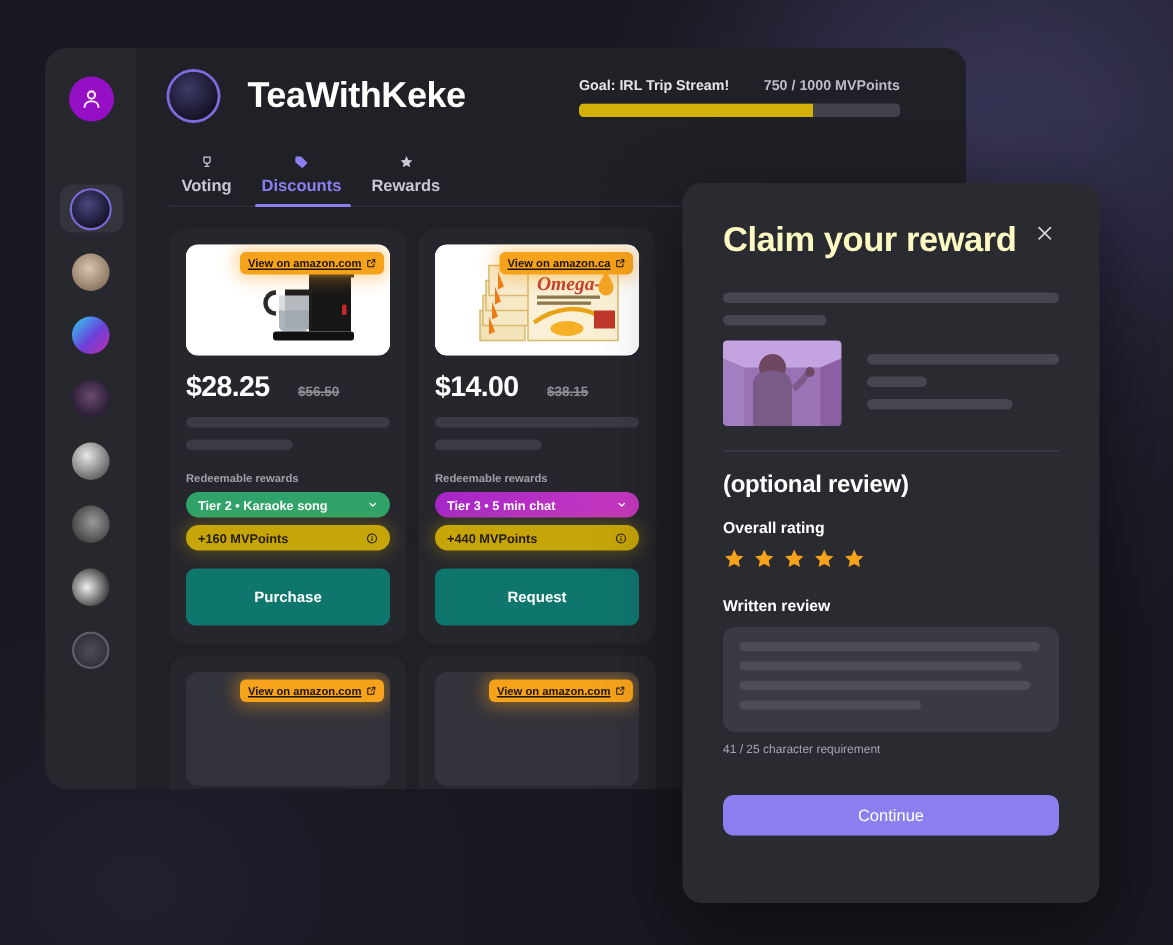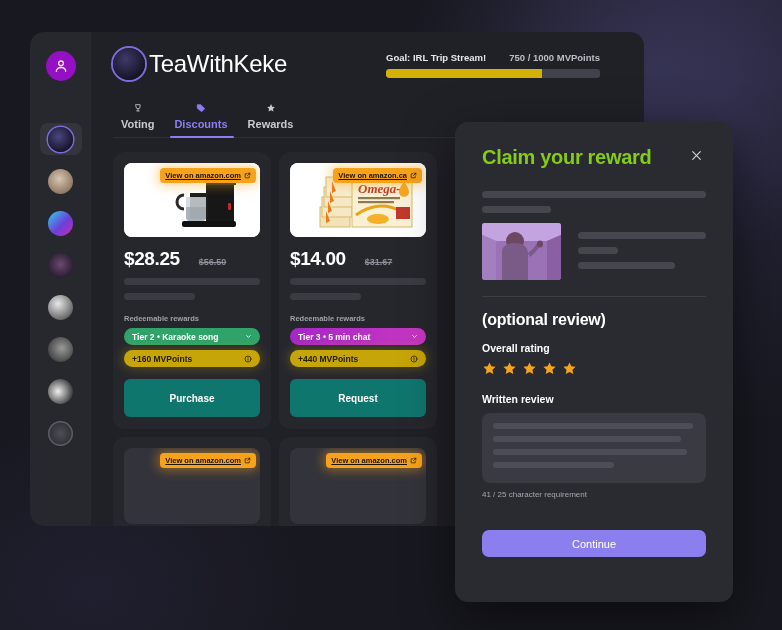--- a/index.html
+++ b/index.html
@@ -86,24 +86,24 @@
   }
   .topbar { display: flex; align-items: center; }
   .chan-avatar {
     width: 32px; height: 32px; border-radius: 50%;
     background: radial-gradient(circle at 40% 35%, #3c3a66, #171428 70%);
     box-shadow: 0 0 0 2px #7b6bdd;
     position: relative; overflow: hidden;
     flex: 0 0 32px;
   }
   .chan-name {
-    margin-left: 4px;
+    margin-left: 20px;
     color: #ffffff;
     font-size: 24px;
-    font-weight: normal;
+    font-weight: bold;
     letter-spacing: -.3px;
   }
   .goal {
     margin-left: auto;
     margin-right: 44px;
     width: 214px;
     padding-top: 2px;
   }
   .goal-row { display: flex; justify-content: space-between; align-items: baseline; }
   .goal-title { color: #e6e6ea; font-size: 9.5px; font-weight: bold; }
@@ -217,21 +217,21 @@
     position: absolute;
     left: 455px; top: 122px;
     width: 278px; height: 480px;
     background: #2a2a31;
     border-radius: 13px;
     box-shadow: 0 16px 50px rgba(0,0,0,.55);
     padding: 24px 27px 0 27px;
     overflow: hidden;
   }
   .modal-head { display: flex; align-items: flex-start; }
-  .modal-title { color: #84cc16; font-size: 20px; font-weight: bold; letter-spacing: -.3px; }
+  .modal-title { color: #fef9c3; font-size: 23px; font-weight: bold; letter-spacing: -.3px; }
   .modal-close {
     margin-left: auto;
     color: #d3d3da; font-size: 15px; line-height: 1;
     cursor: pointer;
     padding: 3px;
   }
   .m-skel { background: #46464f; border-radius: 4px; height: 7px; }
   .m-row { margin-top: 10px; display: flex; gap: 17px; }
   .m-photo {
     width: 79px; height: 57px; border-radius: 3px;
@@ -438,21 +438,21 @@
             <span>View on amazon.ca</span>
             <svg width="7" height="7" viewBox="0 0 24 24" fill="none" stroke="#1d1407" stroke-width="2.4" stroke-linecap="round" stroke-linejoin="round">
               <path d="M14 4h6v6"></path>
                 <path d="M20 4l-8 8"></path>
                 <path d="M18 14v5a1 1 0 0 1-1 1H5a1 1 0 0 1-1-1V7a1 1 0 0 1 1-1h5"></path>
             </svg>
           </div>
         </div>
         <div class="price-row">
           <div class="price">$14.00</div>
-          <div class="price-old">$31.67</div>
+          <div class="price-old">$38.15</div>
         </div>
         <div class="skel-line w-full"></div>
         <div class="skel-line w-half"></div>
         <div class="rr-label">Redeemable rewards</div>
         <div class="pill tier-magenta">
           <span>Tier 3  •  5 min chat</span>
           <span class="pill-end">
             <svg width="7" height="7" viewBox="0 0 24 24" fill="none" stroke="#ffffff" stroke-width="3.2" stroke-linecap="round" stroke-linejoin="round">
                 <path d="M6 9l6 6 6-6"></path>
               </svg>

